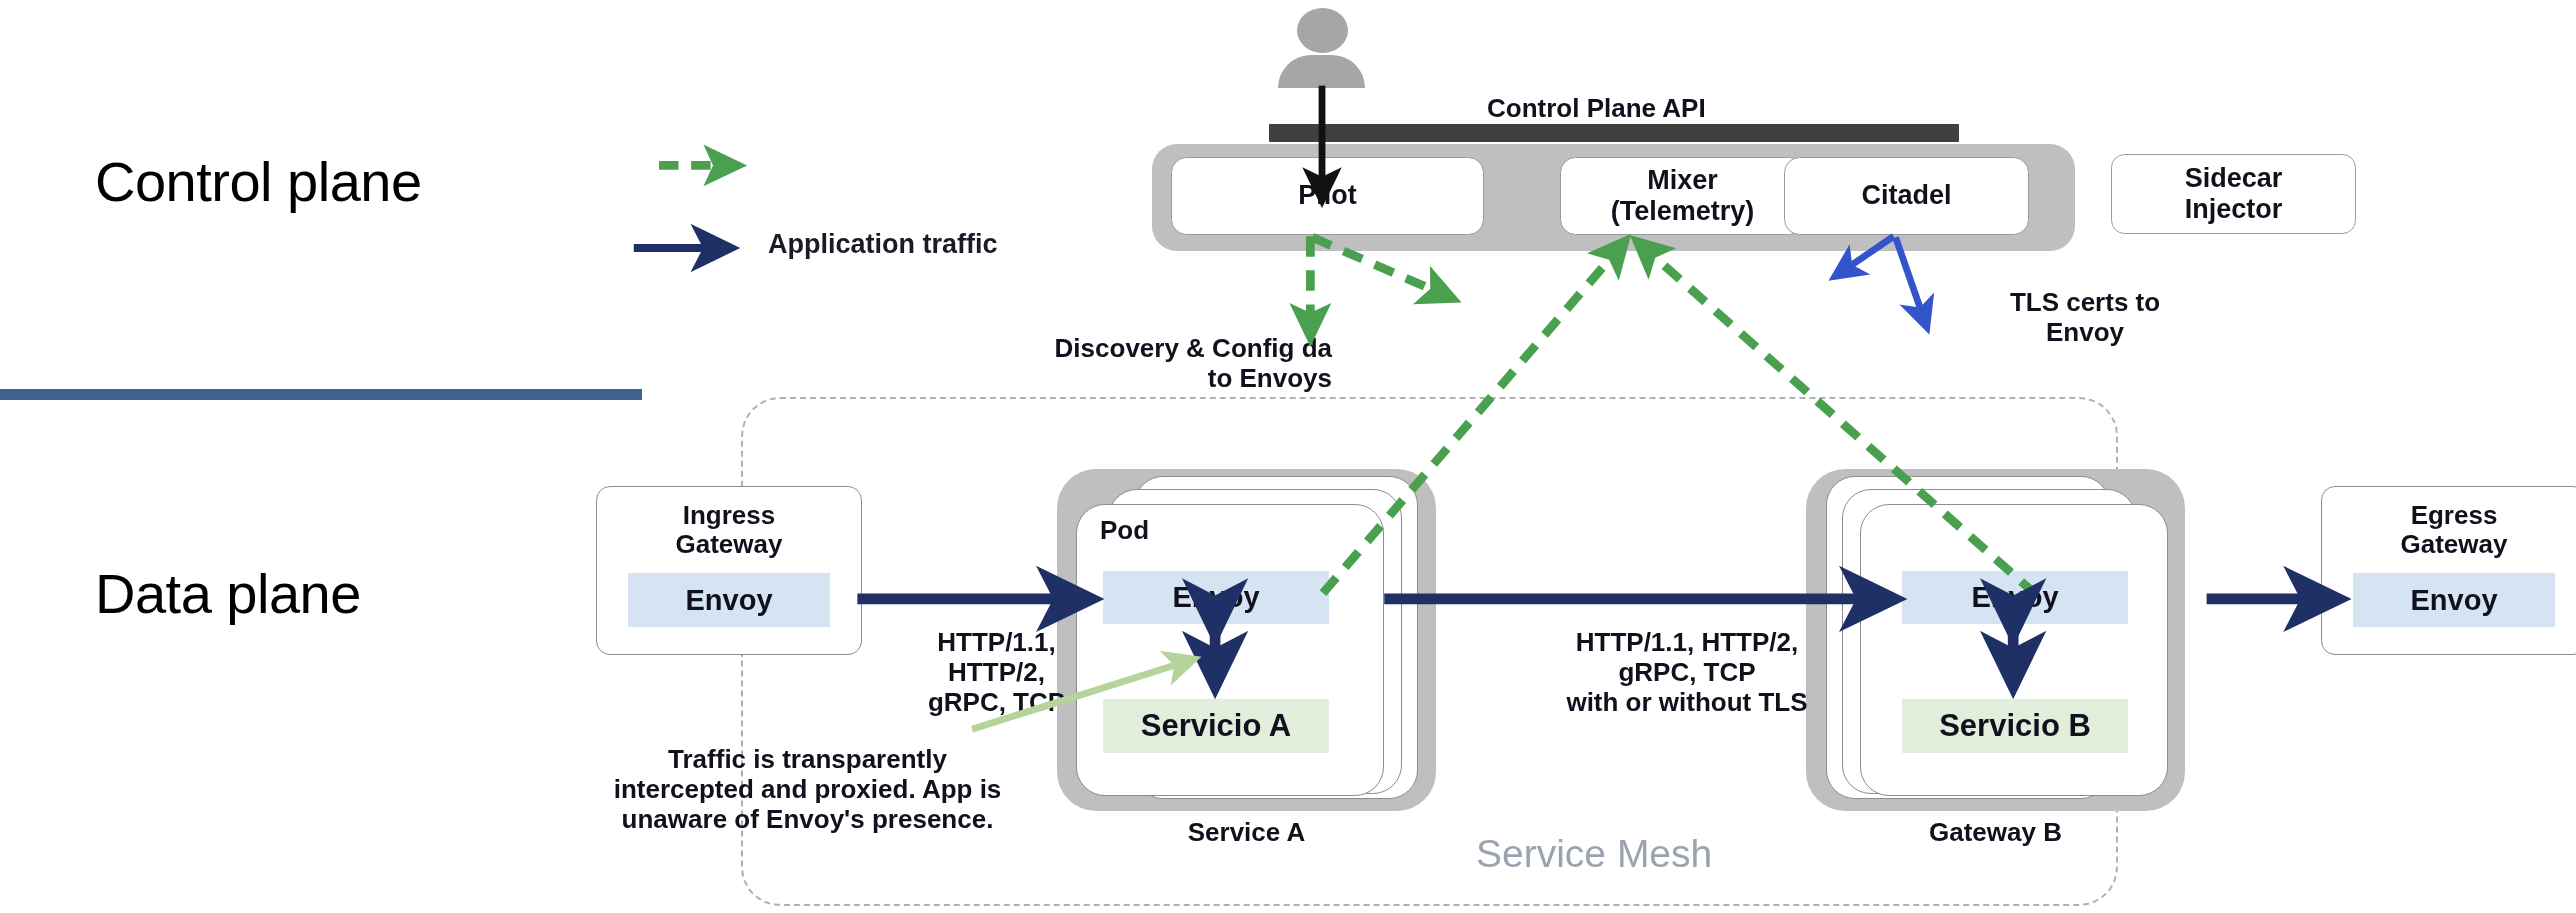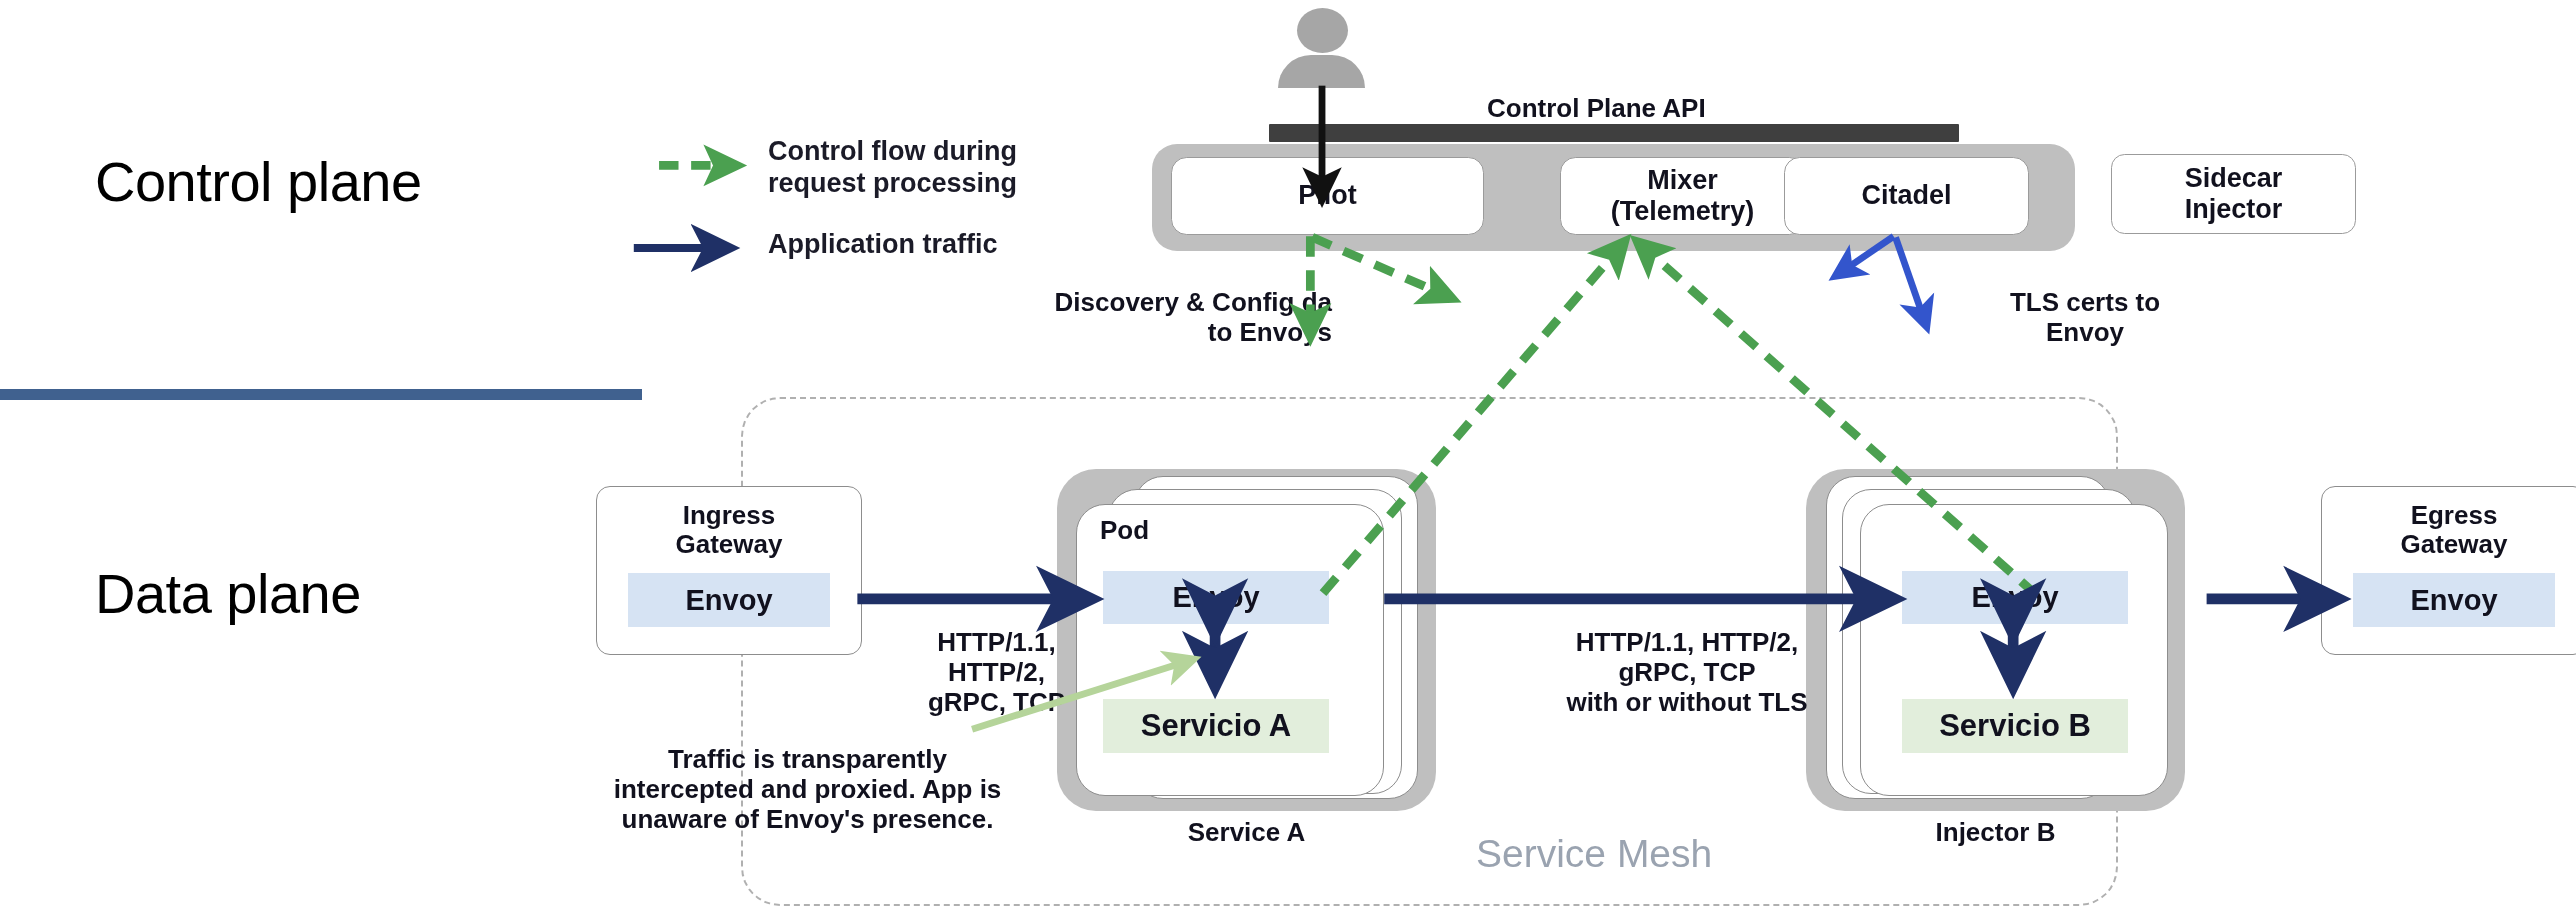--- a/index.html
+++ b/index.html
@@ -96,21 +96,21 @@
   }
 
   
   .annot {
     font-size: 26px;
     font-weight: 700;
     color: #11111e;
     line-height: 1.16;
     white-space: pre-line;
   }
-  .annot-r { text-align: right; }
+  .annot-r { text-align: right; margin-top: 46px; }
   .annot-c { text-align: center; }
   .annot-l { text-align: center; }
 
   
   .mesh-outline {
     border: 2.9px dashed #b0b0b0;
     border-radius: 39px;
   }
   .mesh-label {
     font-size: 39px;
@@ -189,22 +189,20 @@
 <body>
 
 <div id="canvas">
 
   <div class="abs plane-title" style="left:95px; top:154px;">Control plane</div>
 
   <div class="abs section-divider" style="left:0px; top:389px; width:642px;"></div>
 
   <div class="abs plane-title" style="left:95px; top:566px;">Data plane</div>
 
-  <div class="abs legend-label" style="left:768px; top:136px;">Control flow during
-request processing</div>
 
   <div class="abs legend-label" style="left:768px; top:229px;">Application traffic</div>
 
   <div class="abs" style="left:1278px; top:7.8px; width:87px; height:80px;">
     <div class="abs person-head" style="left:18.5px; top:0px; width:51px; height:45px;"></div>
     <div class="abs person-body" style="left:0px; top:47px; width:87px; height:33px;"></div>
   </div>
 
   <div class="abs cp-api-label" style="left:1487px; top:93px;">Control Plane API</div>
 
@@ -267,21 +265,21 @@
   <div class="abs pod-card" style="left:1826px; top:476px; width:282px; height:321px;"></div>
   <div class="abs pod-card" style="left:1842px; top:489px; width:292px; height:303px;"></div>
   <div class="abs pod-card" style="left:1860px; top:504px; width:306px; height:290px;">
     <div class="envoy-chip" style="position:absolute; left:41px; top:66px; width:226px; height:53px;">
       <span class="envoy-chip-label">Envoy</span>
     </div>
     <div class="svc-chip" style="position:absolute; left:41px; top:194px; width:226px; height:54px;">
       <span class="svc-chip-label">Servicio B</span>
     </div>
   </div>
-  <div class="abs svc-caption" style="left:1806px; top:817px; width:379px;">Injector B</div>
+  <div class="abs svc-caption" style="left:1806px; top:817px; width:379px;">Gateway B</div>
 
   <div class="abs gateway-box" style="left:2321px; top:486px; width:264px; height:167px;">
     <div class="gateway-title" style="margin-top:13.6px;">Egress
 Gateway</div>
     <div class="envoy-chip" style="position:absolute; left:31px; top:86px; width:202px; height:54px;">
       <span class="envoy-chip-label">Envoy</span>
     </div>
   </div>
 
   <div class="abs annot annot-c" style="left:875px; top:627px; width:243px;">HTTP/1.1,

